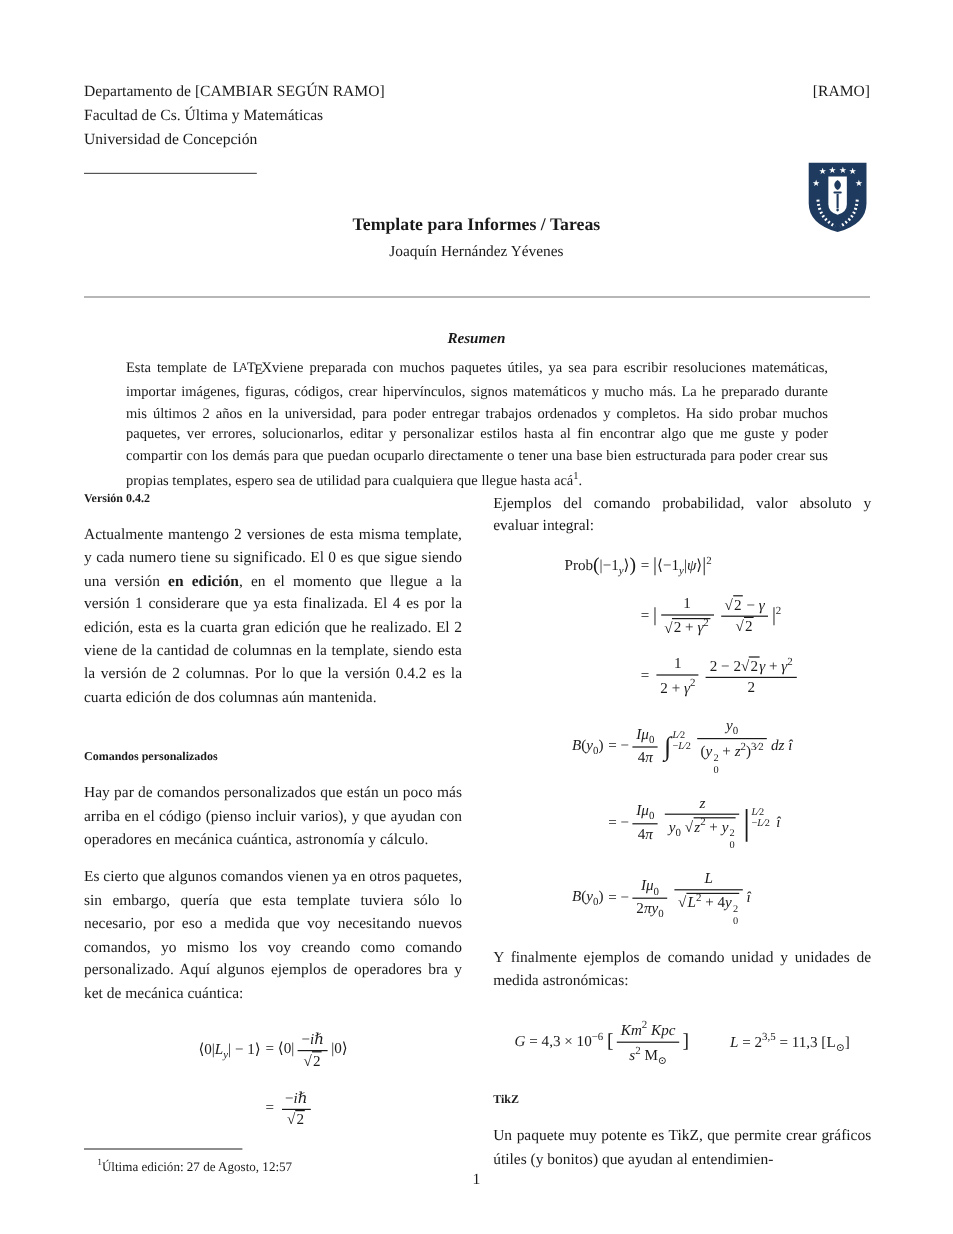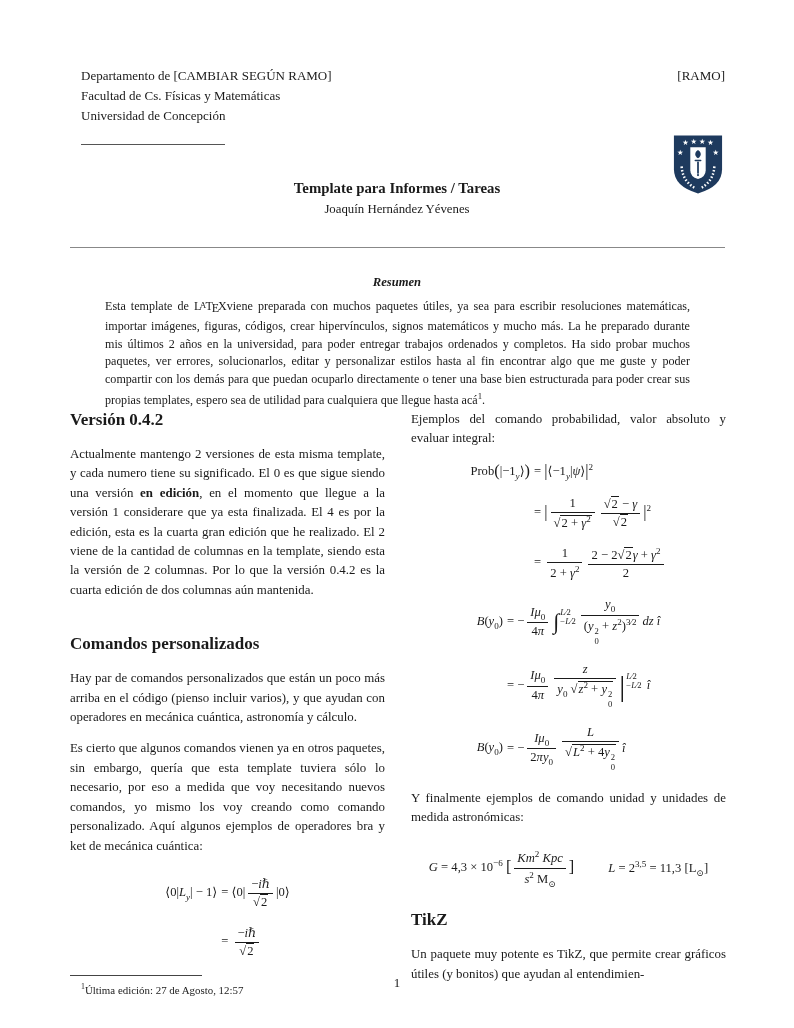--- a/index.html
+++ b/index.html
@@ -2,21 +2,21 @@
 <html><head>
 <meta charset="utf-8">
 <style>
   html,body{margin:0;padding:0;background:#ffffff;}
   .page{
     position:relative;width:794px;height:1028px;background:#ffffff;
     font-family:"Liberation Serif","DejaVu Serif",serif;color:#1a1a1a;
     overflow:hidden;
   }
   
-  .hdr{position:absolute;left:81px;right:69px;top:66px;font-size:13px;line-height:20px;}
+  .hdr{position:absolute;left:70px;right:69px;top:66px;font-size:13px;line-height:20px;}
   .hdr-line{white-space:nowrap;}
   .hdr-underline{display:inline-block;border-bottom:1.2px solid #555;padding-bottom:18px;}
   .hdr-right{position:absolute;right:0;top:0;font-size:13px;}
   
   .logo{position:absolute;top:133px;right:70px;width:52px;height:63px;}
   
   .titleblock{position:absolute;top:180px;left:0;width:100%;text-align:center;}
   .doc-title{font-weight:bold;font-size:14.8px;}
   .doc-author{font-size:12.8px;margin-top:5px;}
   .toprule{position:absolute;left:70px;right:69px;top:247px;border-top:1px solid #888;height:0;}
@@ -24,21 +24,21 @@
   .abs-head{position:absolute;top:275px;left:0;width:100%;text-align:center;font-weight:bold;font-size:12.6px;font-style:italic;}
   .abs-body{position:absolute;top:297px;left:105px;width:585px;font-size:12.1px;line-height:17.6px;text-align:justify;}
   
   .ltx{white-space:nowrap;}
   .ltx .lA{font-size:0.74em;vertical-align:0.22em;margin-left:-0.18em;margin-right:-0.06em;}
   .ltx .lE{vertical-align:-0.2em;margin-left:-0.1em;margin-right:-0.1em;}
   
   .cols{position:absolute;top:408px;left:70px;width:656px;height:562px;display:flex;gap:26px;}
   .col{width:315px;}
   .col-left{display:flex;flex-direction:column;}
-  .col h2{font-size:17px;font-weight:bold;margin:22px 0 15px;}
+  .col h2{font-size:10px;font-weight:bold;margin:22px 0 15px;}
   .col h2.first{margin-top:2px;}
   .col p{font-size:12.9px;line-height:19.4px;text-align:justify;margin:0 0 12px;}
   
   .eqs{display:grid;grid-template-columns:max-content max-content;justify-content:center;
        row-gap:15px;align-items:center;font-size:12.6px;margin:8px 0 16px;}
   .eq-l{justify-self:end;white-space:nowrap;}
   .eq-r{justify-self:start;white-space:nowrap;padding-left:4px;}
   .frac{display:inline-block;vertical-align:middle;text-align:center;margin:0 3px;}
   .frac .num{display:block;border-bottom:1px solid #1a1a1a;padding:0 3px 1px;}
   .frac .den{display:block;padding:1px 3px 0;}
@@ -62,21 +62,21 @@
   
   .pagenum{position:absolute;top:975px;left:0;width:100%;text-align:center;font-size:13px;}
 </style>
 </head>
 <body>
 
 <div class="page">
 
   <div class="hdr">
     <div class="hdr-line">Departamento de [CAMBIAR SEGÚN RAMO]</div>
-    <div class="hdr-line">Facultad de Cs. Físicas y Matemáticas</div>
+    <div class="hdr-line">Facultad de Cs. Última y Matemáticas</div>
     <div class="hdr-line"><span class="hdr-underline">Universidad de Concepción</span></div>
     <div class="hdr-right">[RAMO]</div>
   </div>
 
   <svg class="logo" viewBox="0 0 54 64" aria-hidden="true">
     <path d="M2 2 H52 V37 Q52 55 27 62 Q2 55 2 37 Z" fill="#1e3a5e"></path>
     <g fill="#ffffff" font-size="7.5" text-anchor="middle" font-family="DejaVu Sans, sans-serif">
       <text x="14" y="12">★</text>
         <text x="22.5" y="11">★</text>
         <text x="31.5" y="11">★</text>

